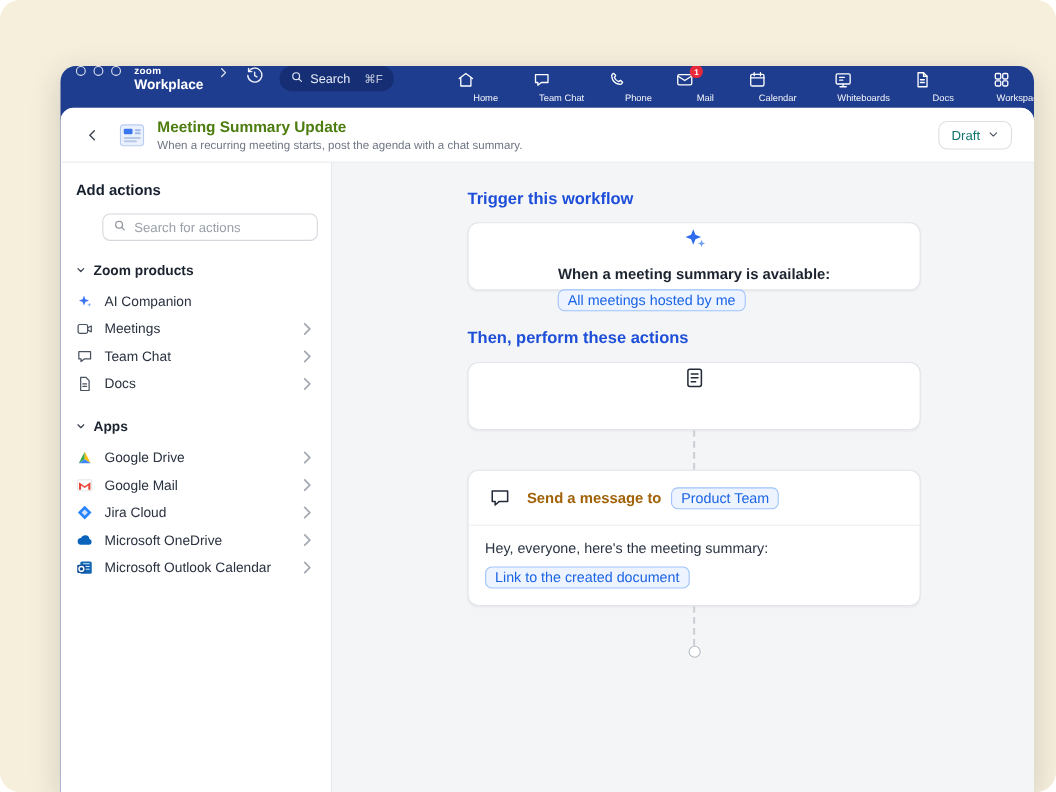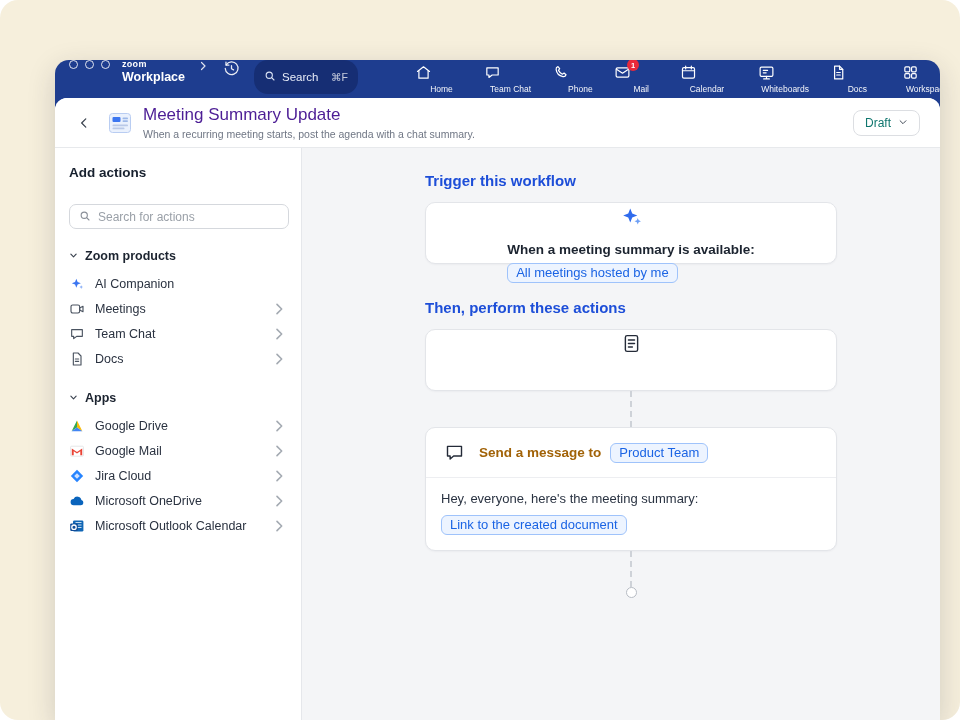--- a/index.html
+++ b/index.html
@@ -15,21 +15,21 @@
   .navbar { position:relative; height:38px; color:#fff; }
   .nav-left { position:absolute; left:0; top:0; bottom:0; display:flex; align-items:flex-start; padding-left:14px; }
   .win-dots { display:flex; gap:7px; margin-right:12px; }
   .win-dots span { width:9px; height:9px; border:1.5px solid rgba(255,255,255,.85); border-radius:50%; display:block; }
   .logo { line-height:1; margin-right:10px; }
   .logo-top { display:block; font-size:9px; font-weight:bold; letter-spacing:.3px; }
   .logo-bottom { display:block; font-size:12.5px; font-weight:bold; margin-top:2px; }
   .nav-chev { display:flex; align-items:center; margin:0 8px 0 2px; }
   .history-btn { display:flex; align-items:center; margin:0 6px; }
   .search-pill { display:flex; align-items:center; gap:6px; background:#162e74; border-radius:14px;
-                 height:34px; padding:0 10px; margin-left:8px; width:104px; font-size:11.5px; color:#e8edf8; }
+                 height:23px; padding:0 10px; margin-left:8px; width:104px; font-size:11.5px; color:#e8edf8; }
   .search-pill .shortcut { margin-left:auto; font-size:10.5px; color:rgba(255,255,255,.75); }
 
   .nav-items { position:absolute; left:338px; right:0; top:0; bottom:0; display:flex; overflow:hidden; }
   .nav-item { flex:0 0 60px; display:flex; flex-direction:column; align-items:center; justify-content:center;
               gap:3px; color:#fff; cursor:pointer; position:relative; }
   .nav-item svg { width:17px; height:17px; display:block; }
   .nav-label { font-size:8.5px; color:rgba(255,255,255,.95); white-space:nowrap;padding-left:37px; }
   .nav-item.active { background:#fff; border-radius:9px 9px 0 0; color:#1e3d8f; }
   .nav-item.active .nav-label { color:#1e3d8f; font-weight:bold; }
   .nav-icon-wrap { position:relative; display:block; }
@@ -38,32 +38,32 @@
            display:flex; align-items:center; justify-content:center; }
 
   
   .content-panel { position:absolute; left:0; right:0; top:38px; bottom:0; background:#fff;
                    border-radius:12px 12px 0 0; overflow:hidden; display:flex; flex-direction:column; }
 
   .header-bar { flex:0 0 50px; display:flex; align-items:center; padding:0 20px 0 22px;
                 border-bottom:1px solid #e7e9ec; background:#fff; }
   .back-btn { display:flex; align-items:center; margin-right:16px; cursor:pointer; }
   .header-icon { display:flex; align-items:center; margin-right:10px; }
-  .title { font-size:17px; font-weight:normal; color:#4c1d95; }
+  .title { font-size:14px; font-weight:bold; color:#4d7c0f; }
   .subtitle { font-size:10.5px; color:#6f7684; margin-top:3px; }
   .draft-btn { margin-left:auto; display:flex; align-items:center; gap:7px; font-size:12px; color:#0f766e;
                border:1px solid #dcdee2; border-radius:8px; padding:5px 11px; background:#fff; cursor:pointer; }
 
   .body-row { flex:1; display:flex; min-height:0; }
 
   
   .sidebar { width:247px; flex:0 0 247px; background:#fff; border-right:1px solid #e5e7eb; padding:15px 12px 0 14px; }
-  .sidebar-title { font-size:13.5px; font-weight:bold; color:#17202e; margin:2px 0 24px; }
+  .sidebar-title { font-size:13.5px; font-weight:bold; color:#17202e; margin:2px 0 14px; }
   .sidebar-search { display:flex; align-items:center; gap:7px; border:1px solid #d5d8dd; border-radius:7px;
-                    padding:4px 9px; height:25px; background:#fff; }
+                    padding:4px 9px; height:25px; background:#fff;margin-left:24px; }
   .sidebar-search input { border:none; outline:none; flex:1; font-size:12px; color:#333; background:transparent;
                           font-family:"Liberation Sans", sans-serif; }
   .sidebar-search input::placeholder { color:#9aa0a8; }
   .section-header { display:flex; align-items:center; gap:7px; font-size:12.5px; font-weight:bold;
                     color:#1c2430; margin:20px 0 8px; cursor:pointer; }
   .side-item { display:flex; align-items:center; gap:10px; height:25px; font-size:12.5px; color:#2a3240; cursor:pointer; }
   .side-item svg { width:16px; height:16px; display:block; }
   .side-item .chev { margin-left:auto; display:flex; align-items:center; padding-right:2px; }
 
   

